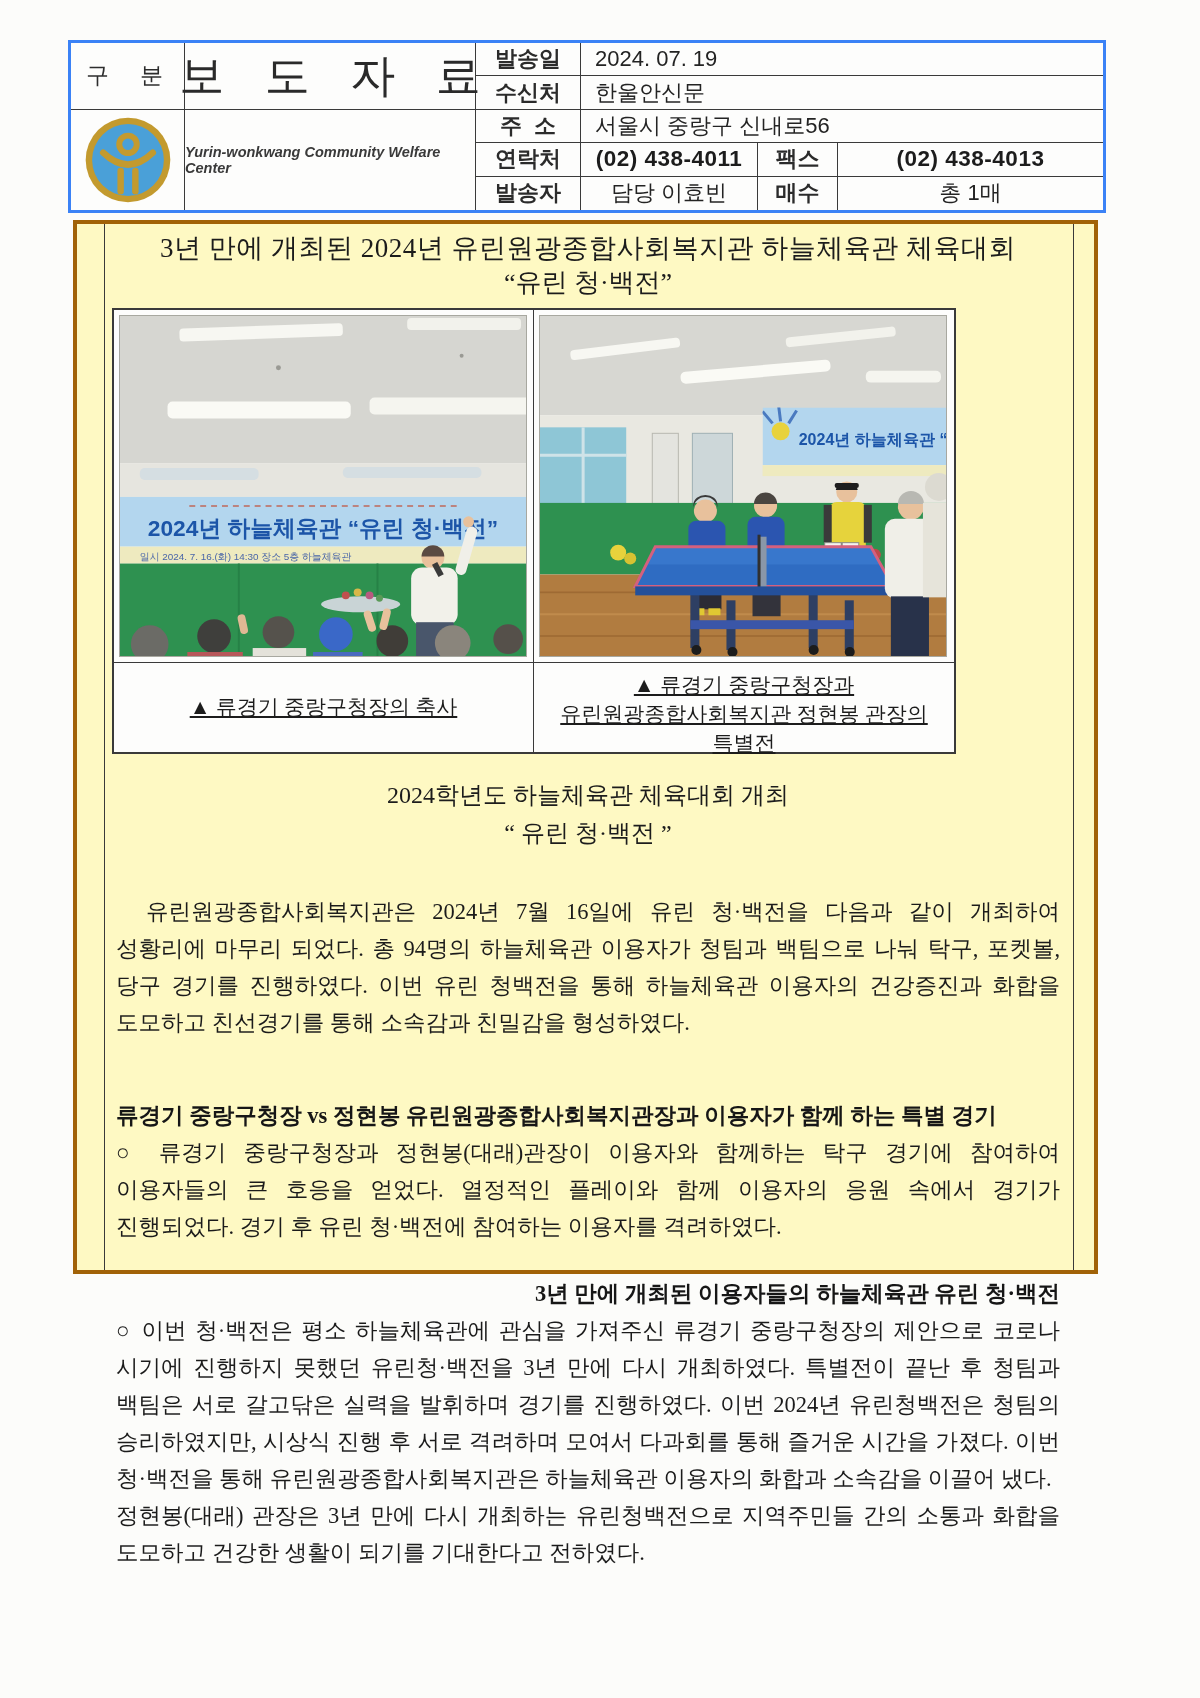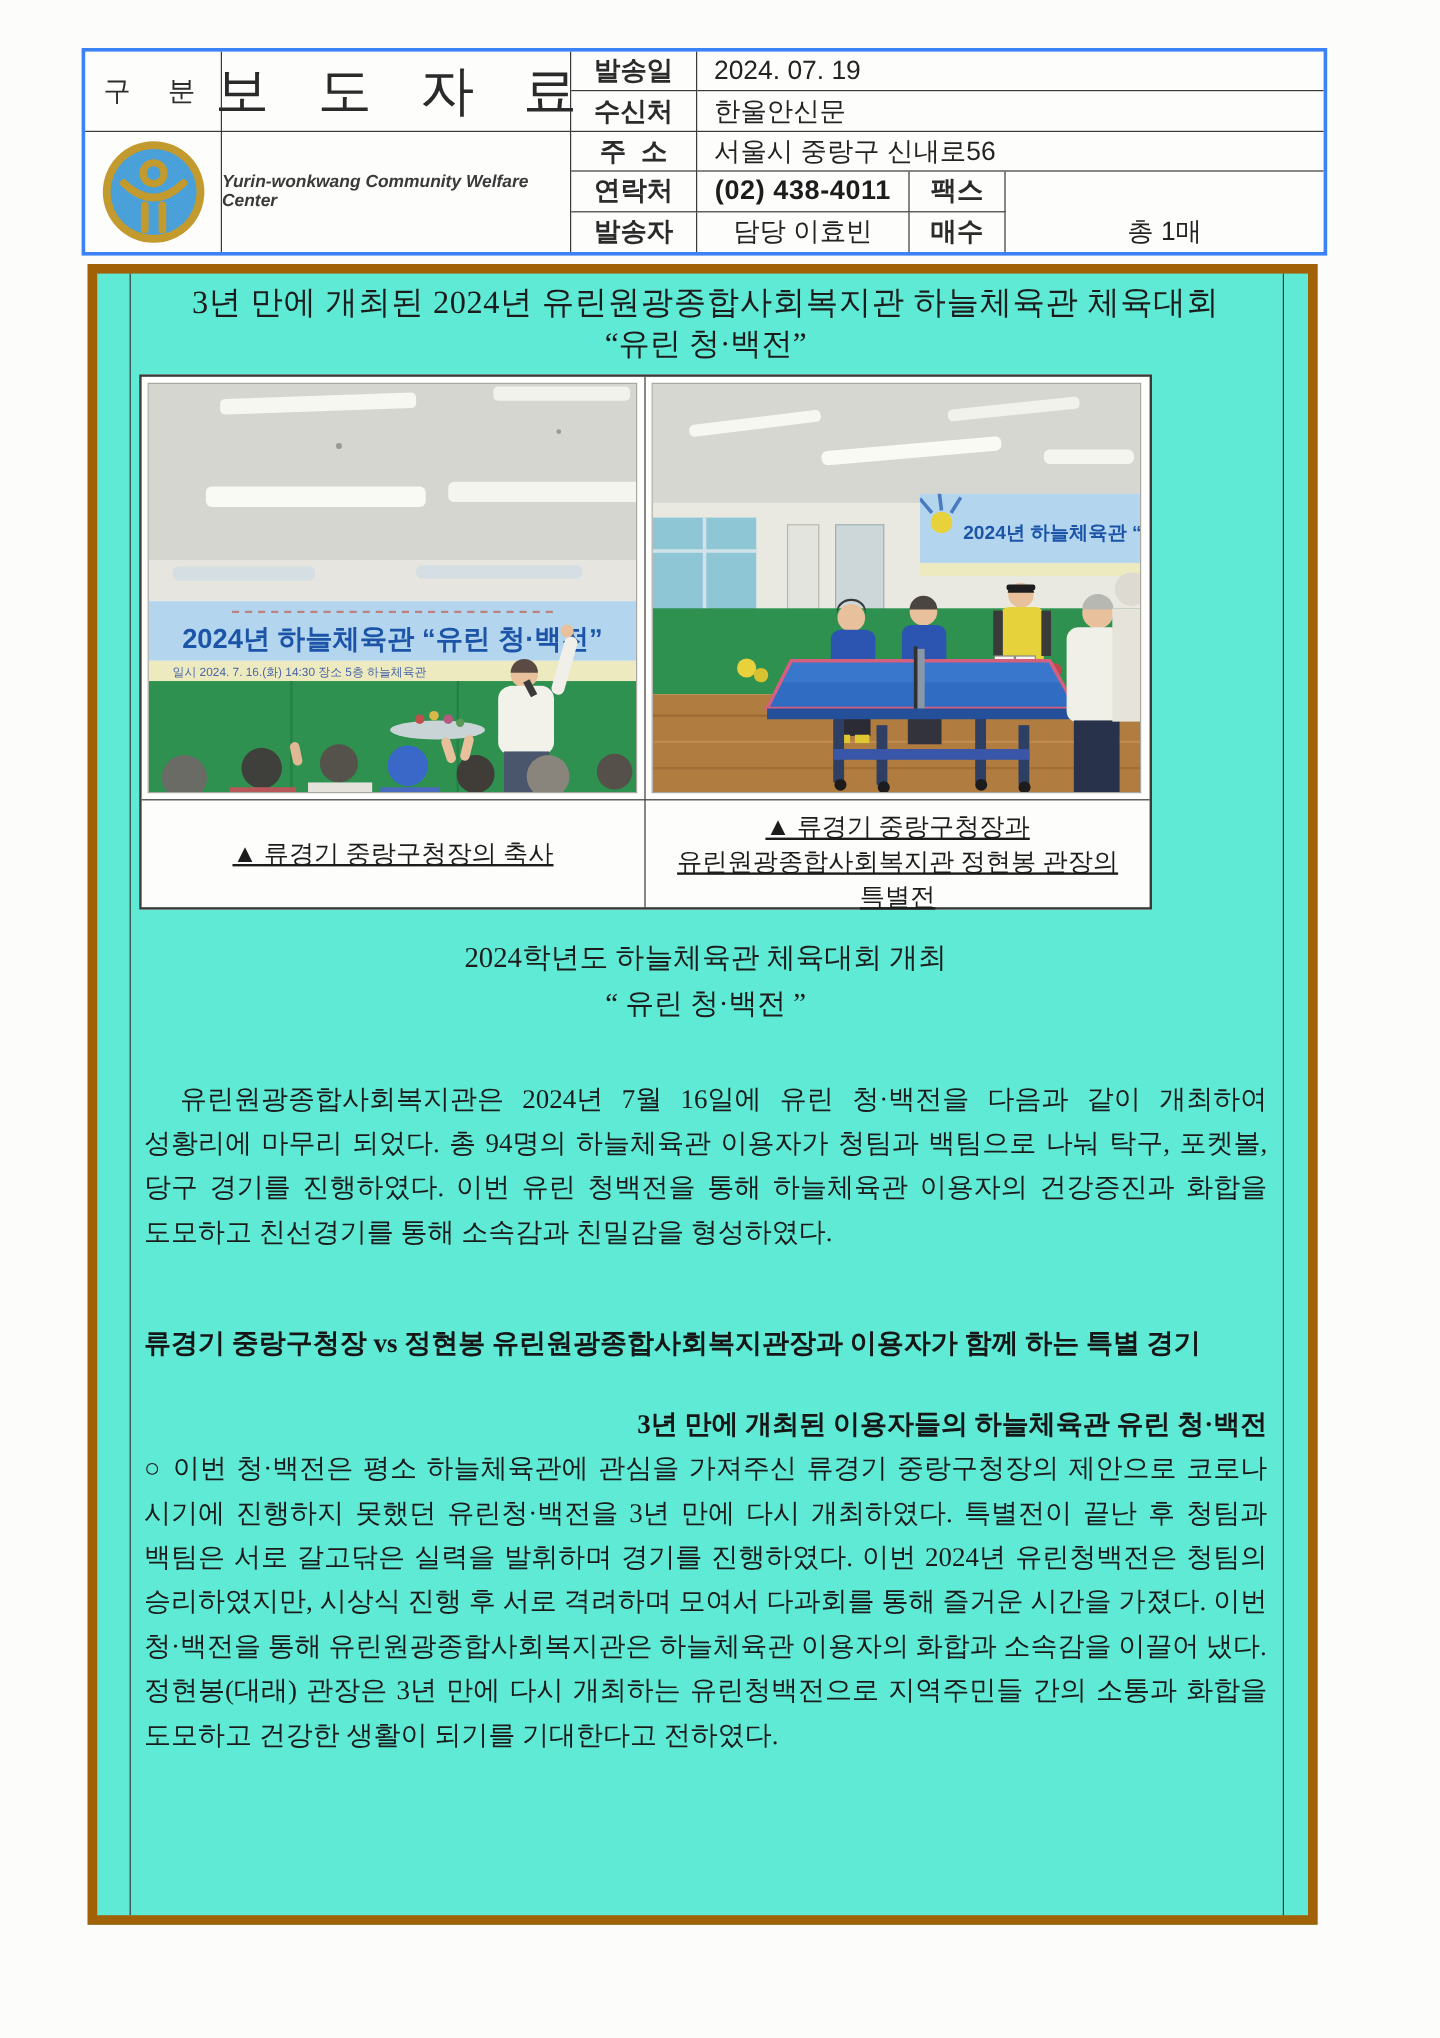--- a/index.html
+++ b/index.html
@@ -28,22 +28,22 @@
   .cell-logo{grid-area:3/1/6/2;}
   .cell-org{grid-area:3/2/6/3;flex-direction:column;gap:3px;}
   .org-kr{font-size:30px;font-weight:bold;color:#222;letter-spacing:1px;}
   .org-en{font-size:14.5px;font-weight:bold;font-style:italic;color:#3a3a3a;}
   .lbl{font-size:22px;color:#2b2b2b;white-space:pre;font-weight:bold;}
   .val-left{justify-content:flex-start !important;padding-left:14px;font-size:22px;color:#232323;}
   .val-c{font-size:22px;color:#232323;}
   .val-bold{font-size:22.5px;font-weight:bold;color:#1c1c1c;letter-spacing:.5px;}
   
   .box{
-    position:absolute;left:73px;top:220px;width:1025px;height:1384px;
-    border:8px solid #a16207;background:#5eead4;box-sizing:border-box;
+    position:absolute;left:73px;top:220px;width:1025px;height:1054px;
+    border:4px solid #a16207;background:#fef9c3;box-sizing:border-box;
   }
   .rule-l{position:absolute;top:0;bottom:0;left:27px;border-left:1.5px solid #3a3a3a;}
   .rule-r{position:absolute;top:0;bottom:0;right:20px;border-left:1.5px solid #3a3a3a;}
   .inner{position:absolute;left:27px;right:20px;top:0;bottom:0;padding:8px 14px 0 12px;}
   .t1{text-align:center;font-size:27px;letter-spacing:.5px;color:#1c1c1c;line-height:32px;}
   .t2{text-align:center;font-size:26px;color:#1c1c1c;line-height:34px;margin-top:2px;}
   
   .ptable{
     width:840px;margin:8px 0 0 -4px;
     border:2px solid #3a3a3a;
@@ -91,20 +91,21 @@
 
   <div class="lbl bR bB" style="grid-area:2/3/3/4">수신처</div>
   <div class="val-left bB" style="grid-area:2/4/3/7">한울안신문</div>
 
   <div class="lbl bR bB" style="grid-area:3/3/4/4">주  소</div>
   <div class="val-left bB" style="grid-area:3/4/4/7">서울시 중랑구 신내로56</div>
 
   <div class="lbl bR bB" style="grid-area:4/3/5/4">연락처</div>
   <div class="val-bold bR bB" style="grid-area:4/4/5/5">(02) 438-4011</div>
   <div class="lbl bR bB" style="grid-area:4/5/5/6">팩스</div>
+  <div class="val-bold bB" style="grid-area:4/6/5/7">(02) 438-4013</div>
 
   <div class="lbl bR" style="grid-area:5/3/6/4">발송자</div>
   <div class="val-c bR" style="grid-area:5/4/6/5">담당 이효빈</div>
   <div class="lbl bR" style="grid-area:5/5/6/6">매수</div>
   <div class="val-c" style="grid-area:5/6/6/7">총 1매</div>
 </div>
 
 <div class="box">
   <div class="rule-l"></div>
   <div class="rule-r"></div>
@@ -248,19 +249,20 @@
         <div>특별전</div>
       </div>
     </div>
 
     <div class="sub1">2024학년도 하늘체육관 체육대회 개최</div>
     <div class="sub2">“ 유린 청·백전 ”</div>
 
     <div class="para p1">유린원광종합사회복지관은 2024년 7월 16일에 유린 청·백전을 다음과 같이 개최하여 성황리에 마무리 되었다. 총 94명의 하늘체육관 이용자가 청팀과 백팀으로 나눠 탁구, 포켓볼, 당구 경기를 진행하였다. 이번 유린 청백전을 통해 하늘체육관 이용자의 건강증진과 화합을 도모하고 친선경기를 통해 소속감과 친밀감을 형성하였다.</div>
 
     <div class="h2">류경기 중랑구청장 vs 정현봉 유린원광종합사회복지관장과 이용자가 함께 하는 특별 경기</div>
+    <div class="para">○ 류경기 중랑구청장과 정현봉(대래)관장이 이용자와 함께하는 탁구 경기에 참여하여 이용자들의 큰 호응을 얻었다. 열정적인 플레이와 함께 이용자의 응원 속에서 경기가 진행되었다. 경기 후 유린 청·백전에 참여하는 이용자를 격려하였다.</div>
 
     <div class="h3">3년 만에 개최된 이용자들의 하늘체육관 유린 청·백전</div>
     <div class="para">○ 이번 청·백전은 평소 하늘체육관에 관심을 가져주신 류경기 중랑구청장의 제안으로 코로나 시기에 진행하지 못했던 유린청·백전을 3년 만에 다시 개최하였다. 특별전이 끝난 후 청팀과 백팀은 서로 갈고닦은 실력을 발휘하며 경기를 진행하였다. 이번 2024년 유린청백전은 청팀의 승리하였지만, 시상식 진행 후 서로 격려하며 모여서 다과회를 통해 즐거운 시간을 가졌다. 이번 청·백전을 통해 유린원광종합사회복지관은 하늘체육관 이용자의 화합과 소속감을 이끌어 냈다.</div>
 
     <div class="para p4">정현봉(대래) 관장은 3년 만에 다시 개최하는 유린청백전으로 지역주민들 간의 소통과 화합을 도모하고 건강한 생활이 되기를 기대한다고 전하였다.</div>
   </div>
 </div>
 
 </body></html>

